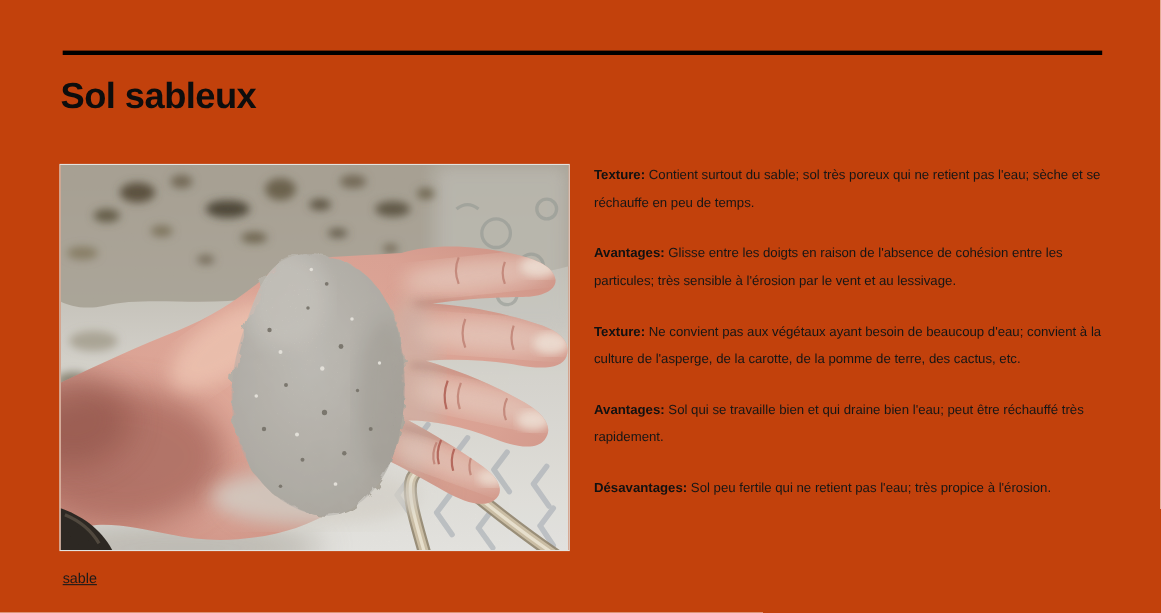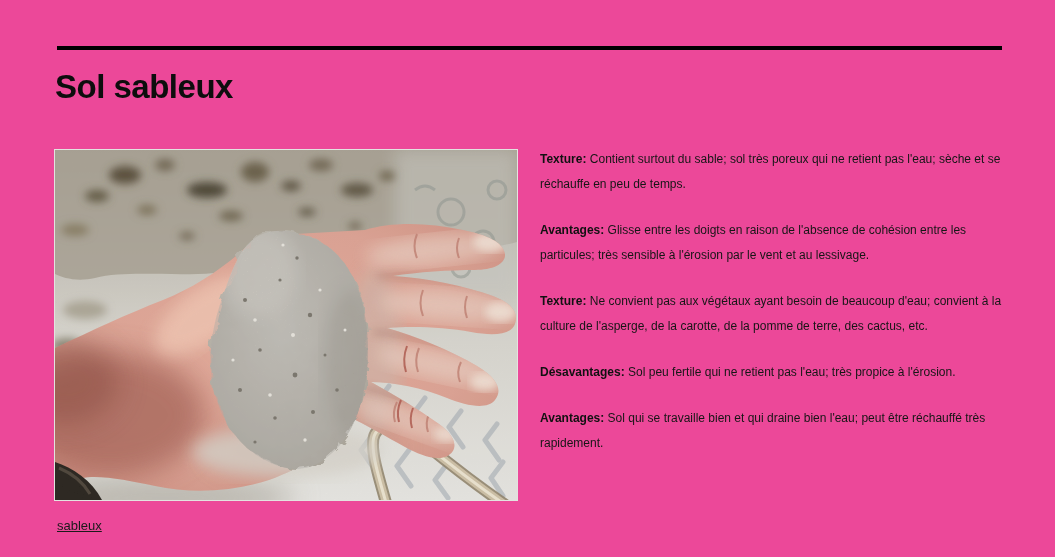--- a/index.html
+++ b/index.html
@@ -1,17 +1,17 @@
 <!DOCTYPE html>
 <html><head>
 <meta charset="utf-8">
 <style>
   html,body{margin:0;padding:0;background:#ffffff;}
   .page{
-    position:relative;width:1055px;height:557px;background:#ec4899;
+    position:relative;width:1055px;height:557px;background:#c2410c;
     font-family:"Liberation Sans",sans-serif;color:#1a1a1a;overflow:hidden;
   }
   .rule{position:absolute;left:57px;top:46px;width:945px;height:4px;background:#000;}
   h1.title{
     position:absolute;left:55px;top:68px;margin:0;
     font-size:33px;font-weight:700;letter-spacing:-0.5px;color:#0d0d0d;
   }
   figure.photo{
     position:absolute;left:55px;top:150px;width:462px;height:350px;margin:0;
     outline:1px solid #e3e3e0;line-height:0;
@@ -208,28 +208,28 @@
         </g>
       </g>
 
       <path d="M0,312 C18,318 38,331 48,352 L0,352 Z" fill="#241f19"></path>
       <path d="M4,318 C16,323 28,332 35,344" stroke="#4a4136" stroke-width="3" fill="none"></path>
 
       <rect x="0" y="0" width="462" height="350" filter="url(#grain)" opacity="0.07"></rect>
     </svg>
   </figure>
 
-  <a class="source" href="#">sableux</a>
+  <a class="source" href="#">sable</a>
 
   <div class="text-col">
     <p><strong>Texture:</strong>
 <span>Contient surtout du sable; sol très poreux qui ne retient pas l'eau; sèche et se réchauffe en peu de temps.</span></p>
     <p><strong>Avantages:</strong>
 <span>Glisse entre les doigts en raison de l'absence de cohésion entre les particules; très sensible à l'érosion par le vent et au lessivage.</span></p>
     <p><strong>Texture:</strong>
 <span>Ne convient pas aux végétaux ayant besoin de beaucoup d'eau; convient à la culture de l'asperge, de la carotte, de la pomme de terre, des cactus, etc.</span></p>
+    <p><strong>Avantages:</strong>
+<span>Sol qui se travaille bien et qui draine bien l'eau; peut être réchauffé très rapidement.</span></p>
     <p><strong>Désavantages:</strong>
 <span>Sol peu fertile qui ne retient pas l'eau; très propice à l'érosion.</span></p>
-    <p><strong>Avantages:</strong>
-<span>Sol qui se travaille bien et qui draine bien l'eau; peut être réchauffé très rapidement.</span></p>
   </div>
 
 </div>
 
 </body></html>

